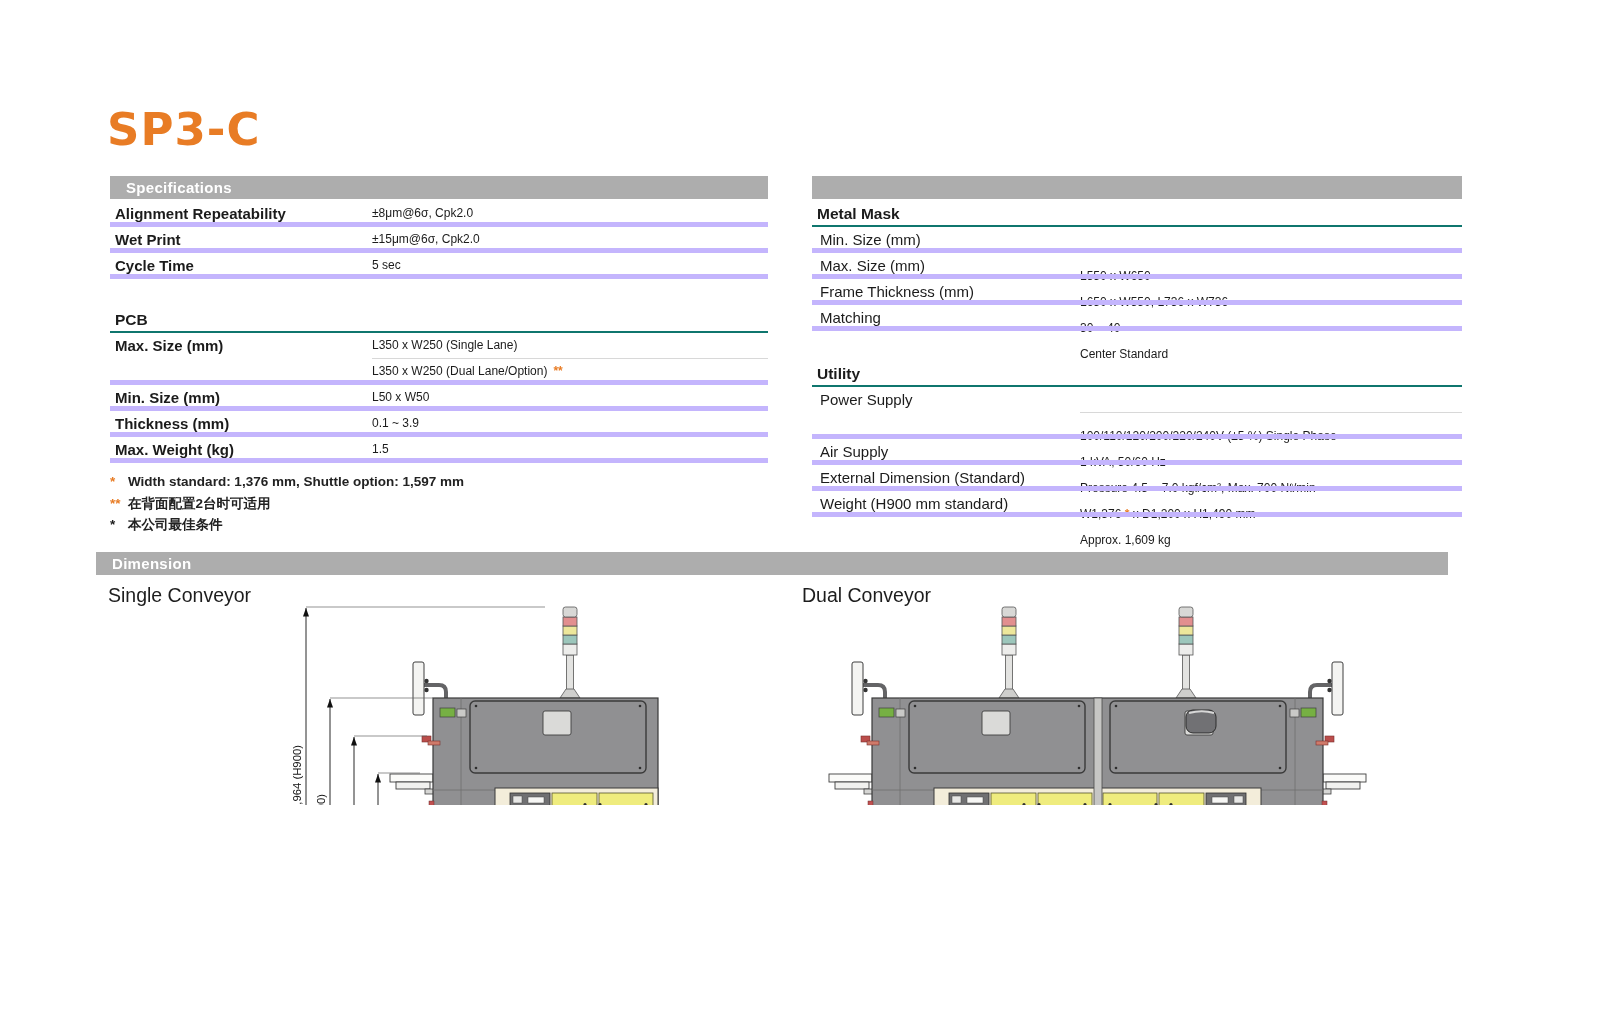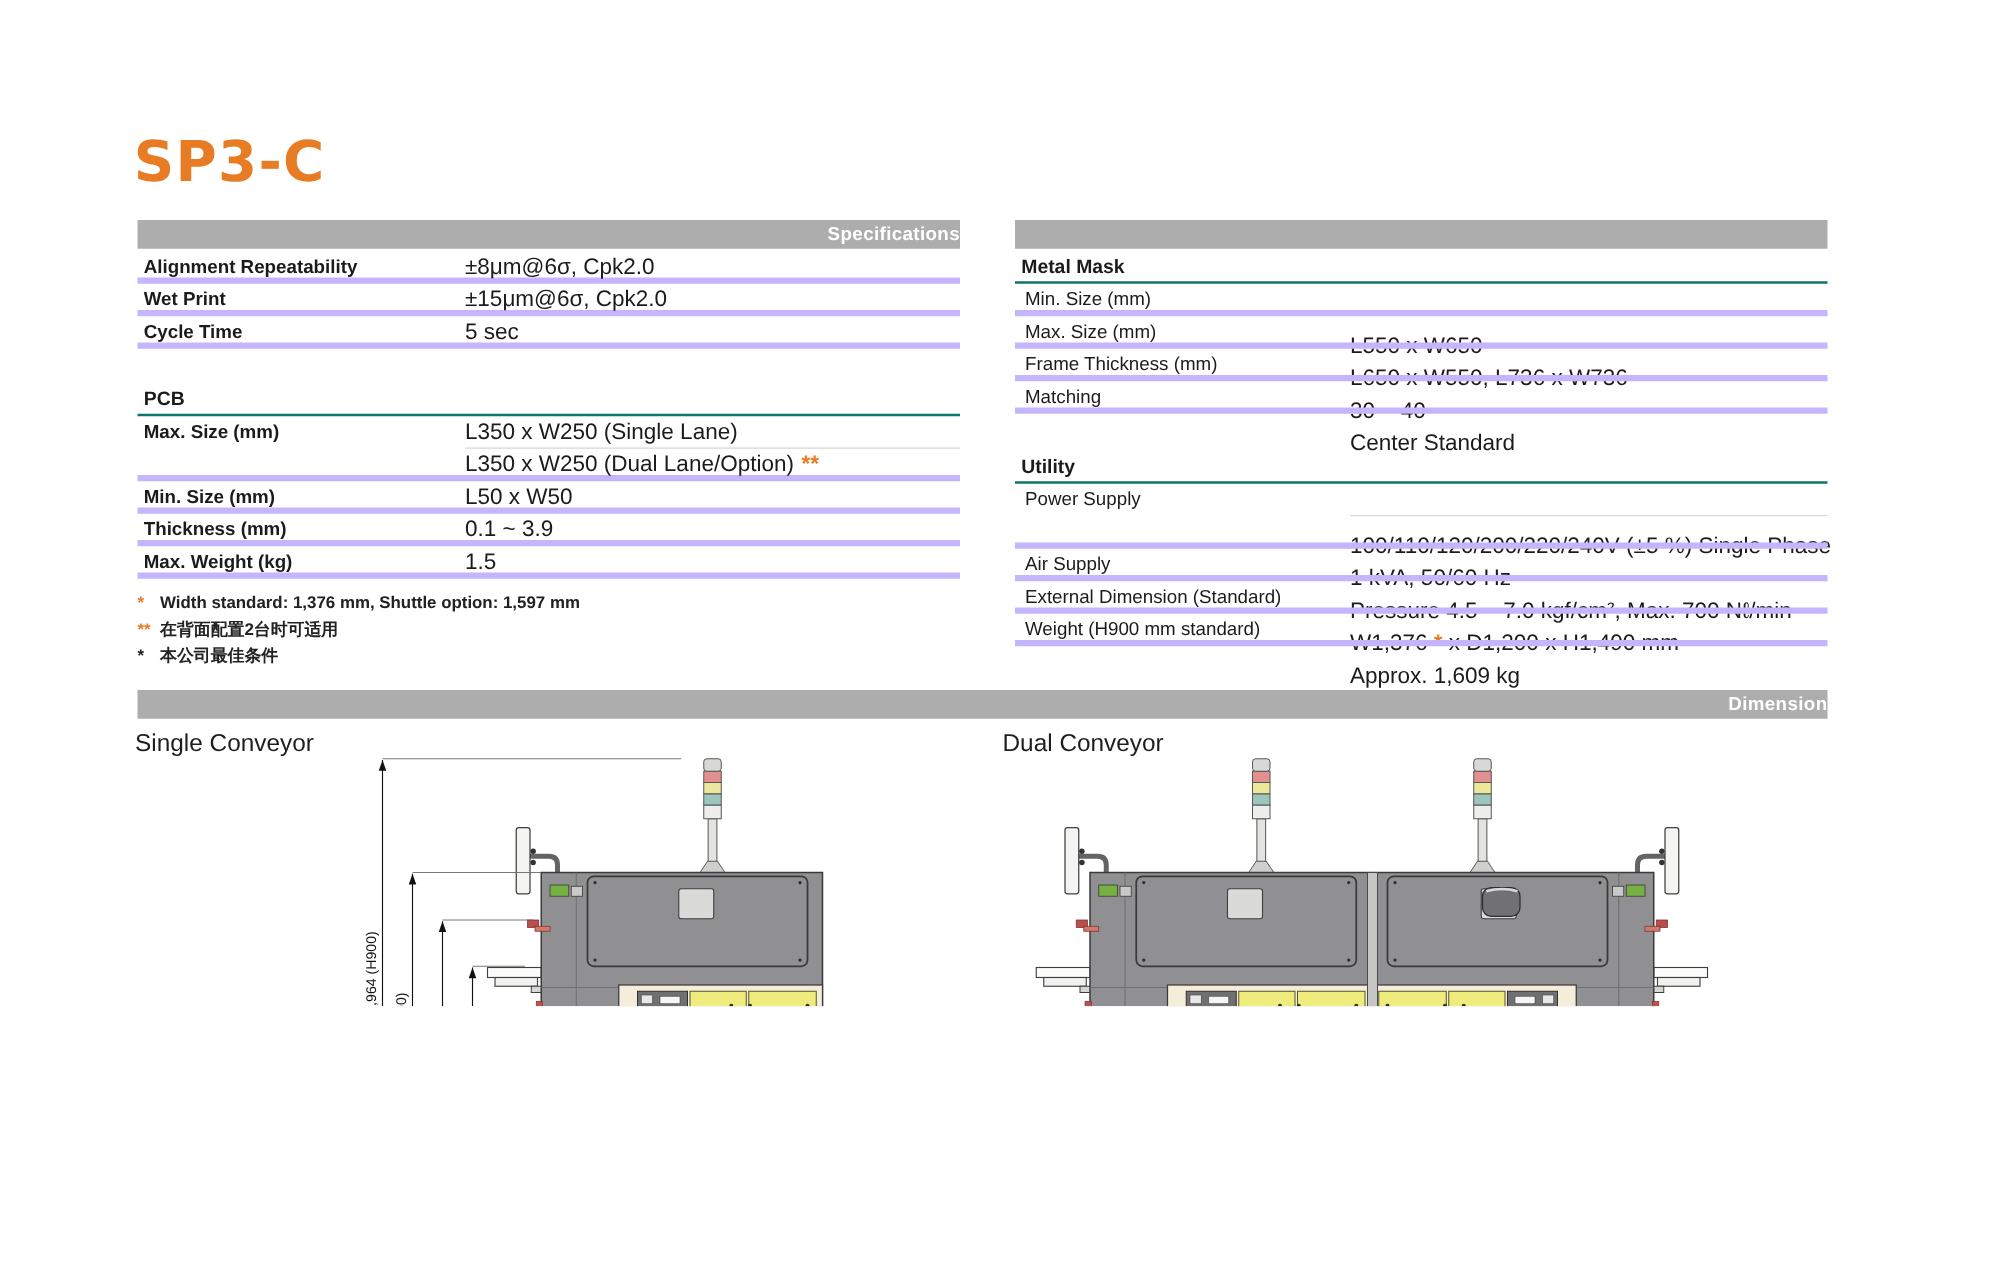--- a/index.html
+++ b/index.html
@@ -7,44 +7,44 @@
           font-family:"Liberation Sans", sans-serif; color:#1b1b1b; overflow:hidden;text-decoration:underline; }
 
   .logo { position:absolute; left:107px; top:103px; font-family:"DejaVu Sans", sans-serif;
           font-size:45px; font-weight:bold; color:#E87C25; letter-spacing:1px; }
 
   .col { position:absolute; top:176px; }
   .col.left  { left:110px; width:658px; }
   .col.right { left:812px; width:650px; }
 
   .bar { height:23px; background:#ADADAD; color:#ffffff; font-weight:bold; font-size:15px;
-         line-height:23px; padding-left:16px; letter-spacing:0.3px; box-sizing:border-box;text-align:right; }
+         line-height:23px; padding-left:16px; letter-spacing:0.3px; box-sizing:border-box; }
 
   .tbl { margin-top:2px; }
   .trow { position:relative; height:26px; border-bottom:5px solid #c4b5fd; box-sizing:border-box; }
   .trow.nb { border-bottom:none; }
   .lab { position:absolute; left:5px; top:0; line-height:25px; font-size:15px; font-weight:bold; white-space:nowrap; }
   .col.right .lab { left:8px; font-weight:normal; }
-  .val { position:absolute; left:262px; top:0; line-height:25px; font-size:18px; white-space:nowrap; }
+  .val { position:absolute; left:262px; top:0; line-height:25px; font-size:12px; white-space:nowrap; }
   .col.right .val { left:268px;margin-top:37px; }
   .mark { color:#E87C25; font-weight:bold; }
   .val .tail-mark { margin-left:6px; }
   .cont-line { position:absolute; top:-1px; left:262px; right:0; height:1px; background:#d8d8d8; }
   .col.right .cont-line { left:268px; }
 
   .heading-row { position:relative; height:26px; border-bottom:2px solid #0f766e; box-sizing:border-box;
                  font-weight:bold; font-size:15.5px; line-height:26px; padding-left:5px; }
   .spacer28 { height:28px; } .spacer30 { height:30px; }
 
   .fn { margin-top:8px; font-size:13.5px; font-weight:bold; color:#222222; }
   .fn-line { display:flex; line-height:21.5px; }
   .fn-m { width:18px; flex:0 0 18px; color:#E87C25; }
   .fn-m.dark { color:#1b1b1b; }
 
-  .dimbar { position:absolute; left:110px; top:552px; width:1352px; }
+  .dimbar { position:absolute; left:96px; top:552px; width:1352px; }
   .conv-label { position:absolute; top:584px; font-size:19.5px; color:#1d1d1d; }
   .conv-label.single { left:108px; } .conv-label.dual { left:802px; }
 
   svg.diagram { position:absolute; left:0; top:0; }
   .dimtxt { font-size:11.3px; fill:#111111; font-family:"Liberation Sans", sans-serif; }
 </style>
 </head>
 <body>
 
 <div class="page">

